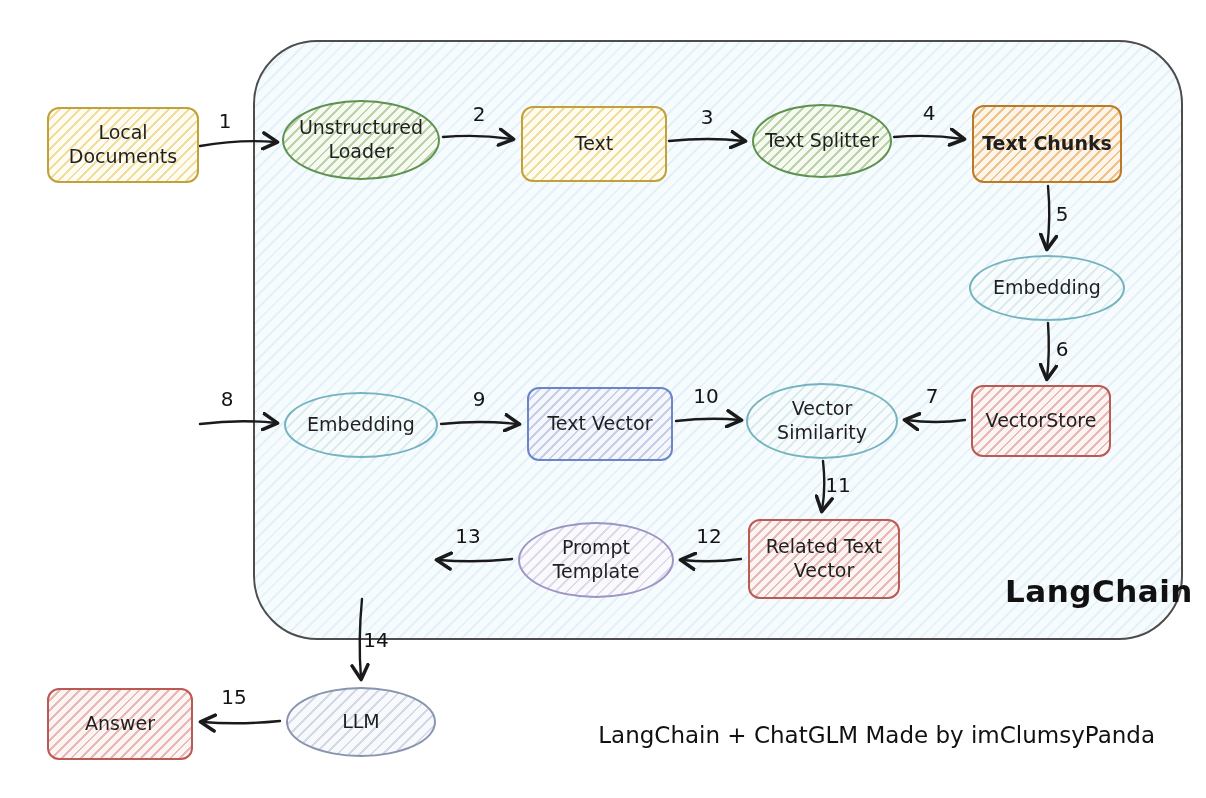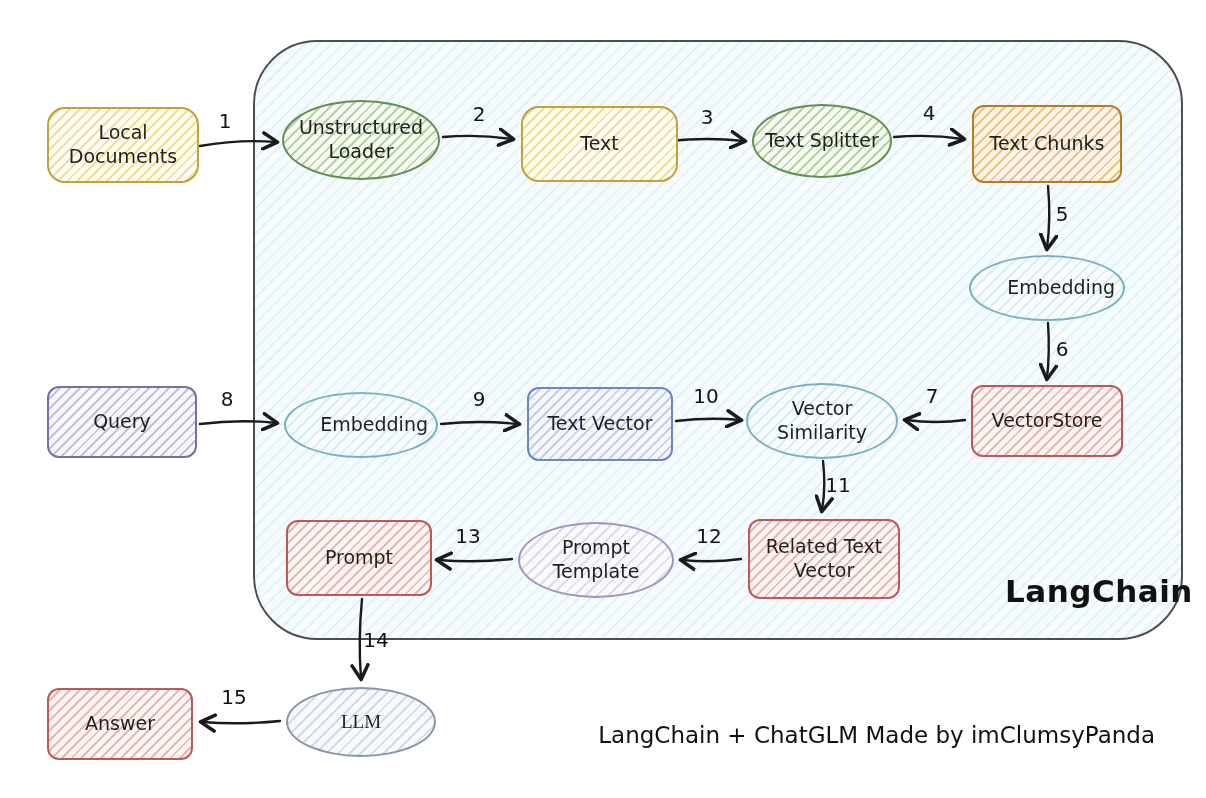--- a/index.html
+++ b/index.html
@@ -50,34 +50,33 @@
     line-height: 1.25;
     padding: 4px 8px;
   }
   .node .node-label { display: block; }
   .rect { border-radius: 12px; border: 2px solid; }
   .ellipse { border-radius: 50%; border: 2px solid; }
 
   .c-yellow {
     border-color: #c2a13a;
     background: repeating-linear-gradient(135deg, rgba(230,196,90,0.55) 0 2px, rgba(255,255,255,0) 2px 7px), #fffcf2;
-    border-radius: 18px;
   }
   .c-green {
     border-color: #5f9150;
     background: repeating-linear-gradient(135deg, rgba(126,170,96,0.5) 0 2px, rgba(255,255,255,0) 2px 7px), #f6faf1;
   }
   .c-orange {
     border-color: #bc7a25;
     background: repeating-linear-gradient(135deg, rgba(228,162,74,0.6) 0 2px, rgba(255,255,255,0) 2px 7px), #fdf5e9;
+    font-weight: bold;
   }
   .c-teal {
     border-color: #74b3c0;
     background: repeating-linear-gradient(135deg, rgba(150,202,214,0.3) 0 2px, rgba(255,255,255,0) 2px 8px), #f8fcfd;
-    justify-content: flex-end;
   }
   .c-red {
     border-color: #bb5a55;
     background: repeating-linear-gradient(135deg, rgba(206,110,104,0.45) 0 2px, rgba(255,255,255,0) 2px 7px), #fdf5f4;
   }
   .c-purple {
     border-color: #7b6cab;
     background: repeating-linear-gradient(135deg, rgba(142,127,182,0.45) 0 2px, rgba(255,255,255,0) 2px 7px), #f8f7fb;
   }
   .c-blue {
@@ -85,21 +84,20 @@
     background: repeating-linear-gradient(135deg, rgba(124,146,206,0.4) 0 2px, rgba(255,255,255,0) 2px 7px), #f5f7fc;
   }
   .c-lavender {
     border-color: #9b94c6;
     background: repeating-linear-gradient(135deg, rgba(156,150,196,0.3) 0 2px, rgba(255,255,255,0) 2px 8px), #fafafd;
     justify-content: center;
   }
   .c-slate {
     border-color: #8795ad;
     background: repeating-linear-gradient(135deg, rgba(144,160,190,0.35) 0 2px, rgba(255,255,255,0) 2px 8px), #f7f9fc;
-    font-family: Liberation Serif, serif;
   }
   
   #edges-layer {
     position: absolute;
     left: 0; top: 0;
     width: 1206px; height: 798px;
     pointer-events: none;
   }
   .edge-label {
     position: absolute;
@@ -166,59 +164,53 @@
   <div class="edge-label" style="left:468px;top:536px">13</div>
   <div class="edge-label" style="left:376px;top:640px">14</div>
   <div class="edge-label" style="left:234px;top:697px">15</div>
 
   <div class="node rect c-yellow" style="left:47px;top:107px;width:152px;height:76px">
     <span class="node-label">Local Documents</span>
   </div>
   <div class="node ellipse c-green" style="left:282px;top:100px;width:158px;height:80px">
     <span class="node-label">Unstructured Loader</span>
   </div>
-  <div class="node rect c-yellow" style="left:521px;top:106px;width:157px;height:76px">
+  <div class="node rect c-yellow" style="left:521px;top:106px;width:146px;height:76px">
     <span class="node-label">Text</span>
   </div>
   <div class="node ellipse c-green" style="left:752px;top:104px;width:140px;height:74px">
     <span class="node-label">Text Splitter</span>
   </div>
   <div class="node rect c-orange" style="left:972px;top:105px;width:150px;height:78px">
     <span class="node-label">Text Chunks</span>
   </div>
 
   <div class="node ellipse c-teal" style="left:969px;top:255px;width:156px;height:66px">
     <span class="node-label">Embedding</span>
   </div>
-  <div class="node rect c-red" style="left:971px;top:385px;width:152px;height:72px">
+  <div class="node rect c-red" style="left:971px;top:385px;width:140px;height:72px">
     <span class="node-label">VectorStore</span>
   </div>
 
-  <div class="node rect c-purple" style="left:47px;top:386px;width:150px;height:72px">
-    <span class="node-label">Query</span>
-  </div>
   <div class="node ellipse c-teal" style="left:284px;top:392px;width:154px;height:66px">
     <span class="node-label">Embedding</span>
   </div>
   <div class="node rect c-blue" style="left:527px;top:387px;width:146px;height:74px">
     <span class="node-label">Text Vector</span>
   </div>
   <div class="node ellipse c-teal" style="left:746px;top:383px;width:152px;height:76px">
     <span class="node-label">Vector Similarity</span>
   </div>
 
   <div class="node rect c-red" style="left:748px;top:519px;width:152px;height:80px">
     <span class="node-label">Related Text Vector</span>
   </div>
   <div class="node ellipse c-lavender" style="left:518px;top:522px;width:156px;height:76px">
     <span class="node-label">Prompt Template</span>
   </div>
-  <div class="node rect c-red" style="left:286px;top:520px;width:146px;height:76px">
-    <span class="node-label">Prompt</span>
-  </div>
 
   <div class="node ellipse c-slate" style="left:286px;top:687px;width:150px;height:70px">
     <span class="node-label">LLM</span>
   </div>
   <div class="node rect c-red" style="left:47px;top:688px;width:146px;height:72px">
     <span class="node-label">Answer</span>
   </div>
 
   <div class="caption">LangChain + ChatGLM Made by imClumsyPanda</div>
 

